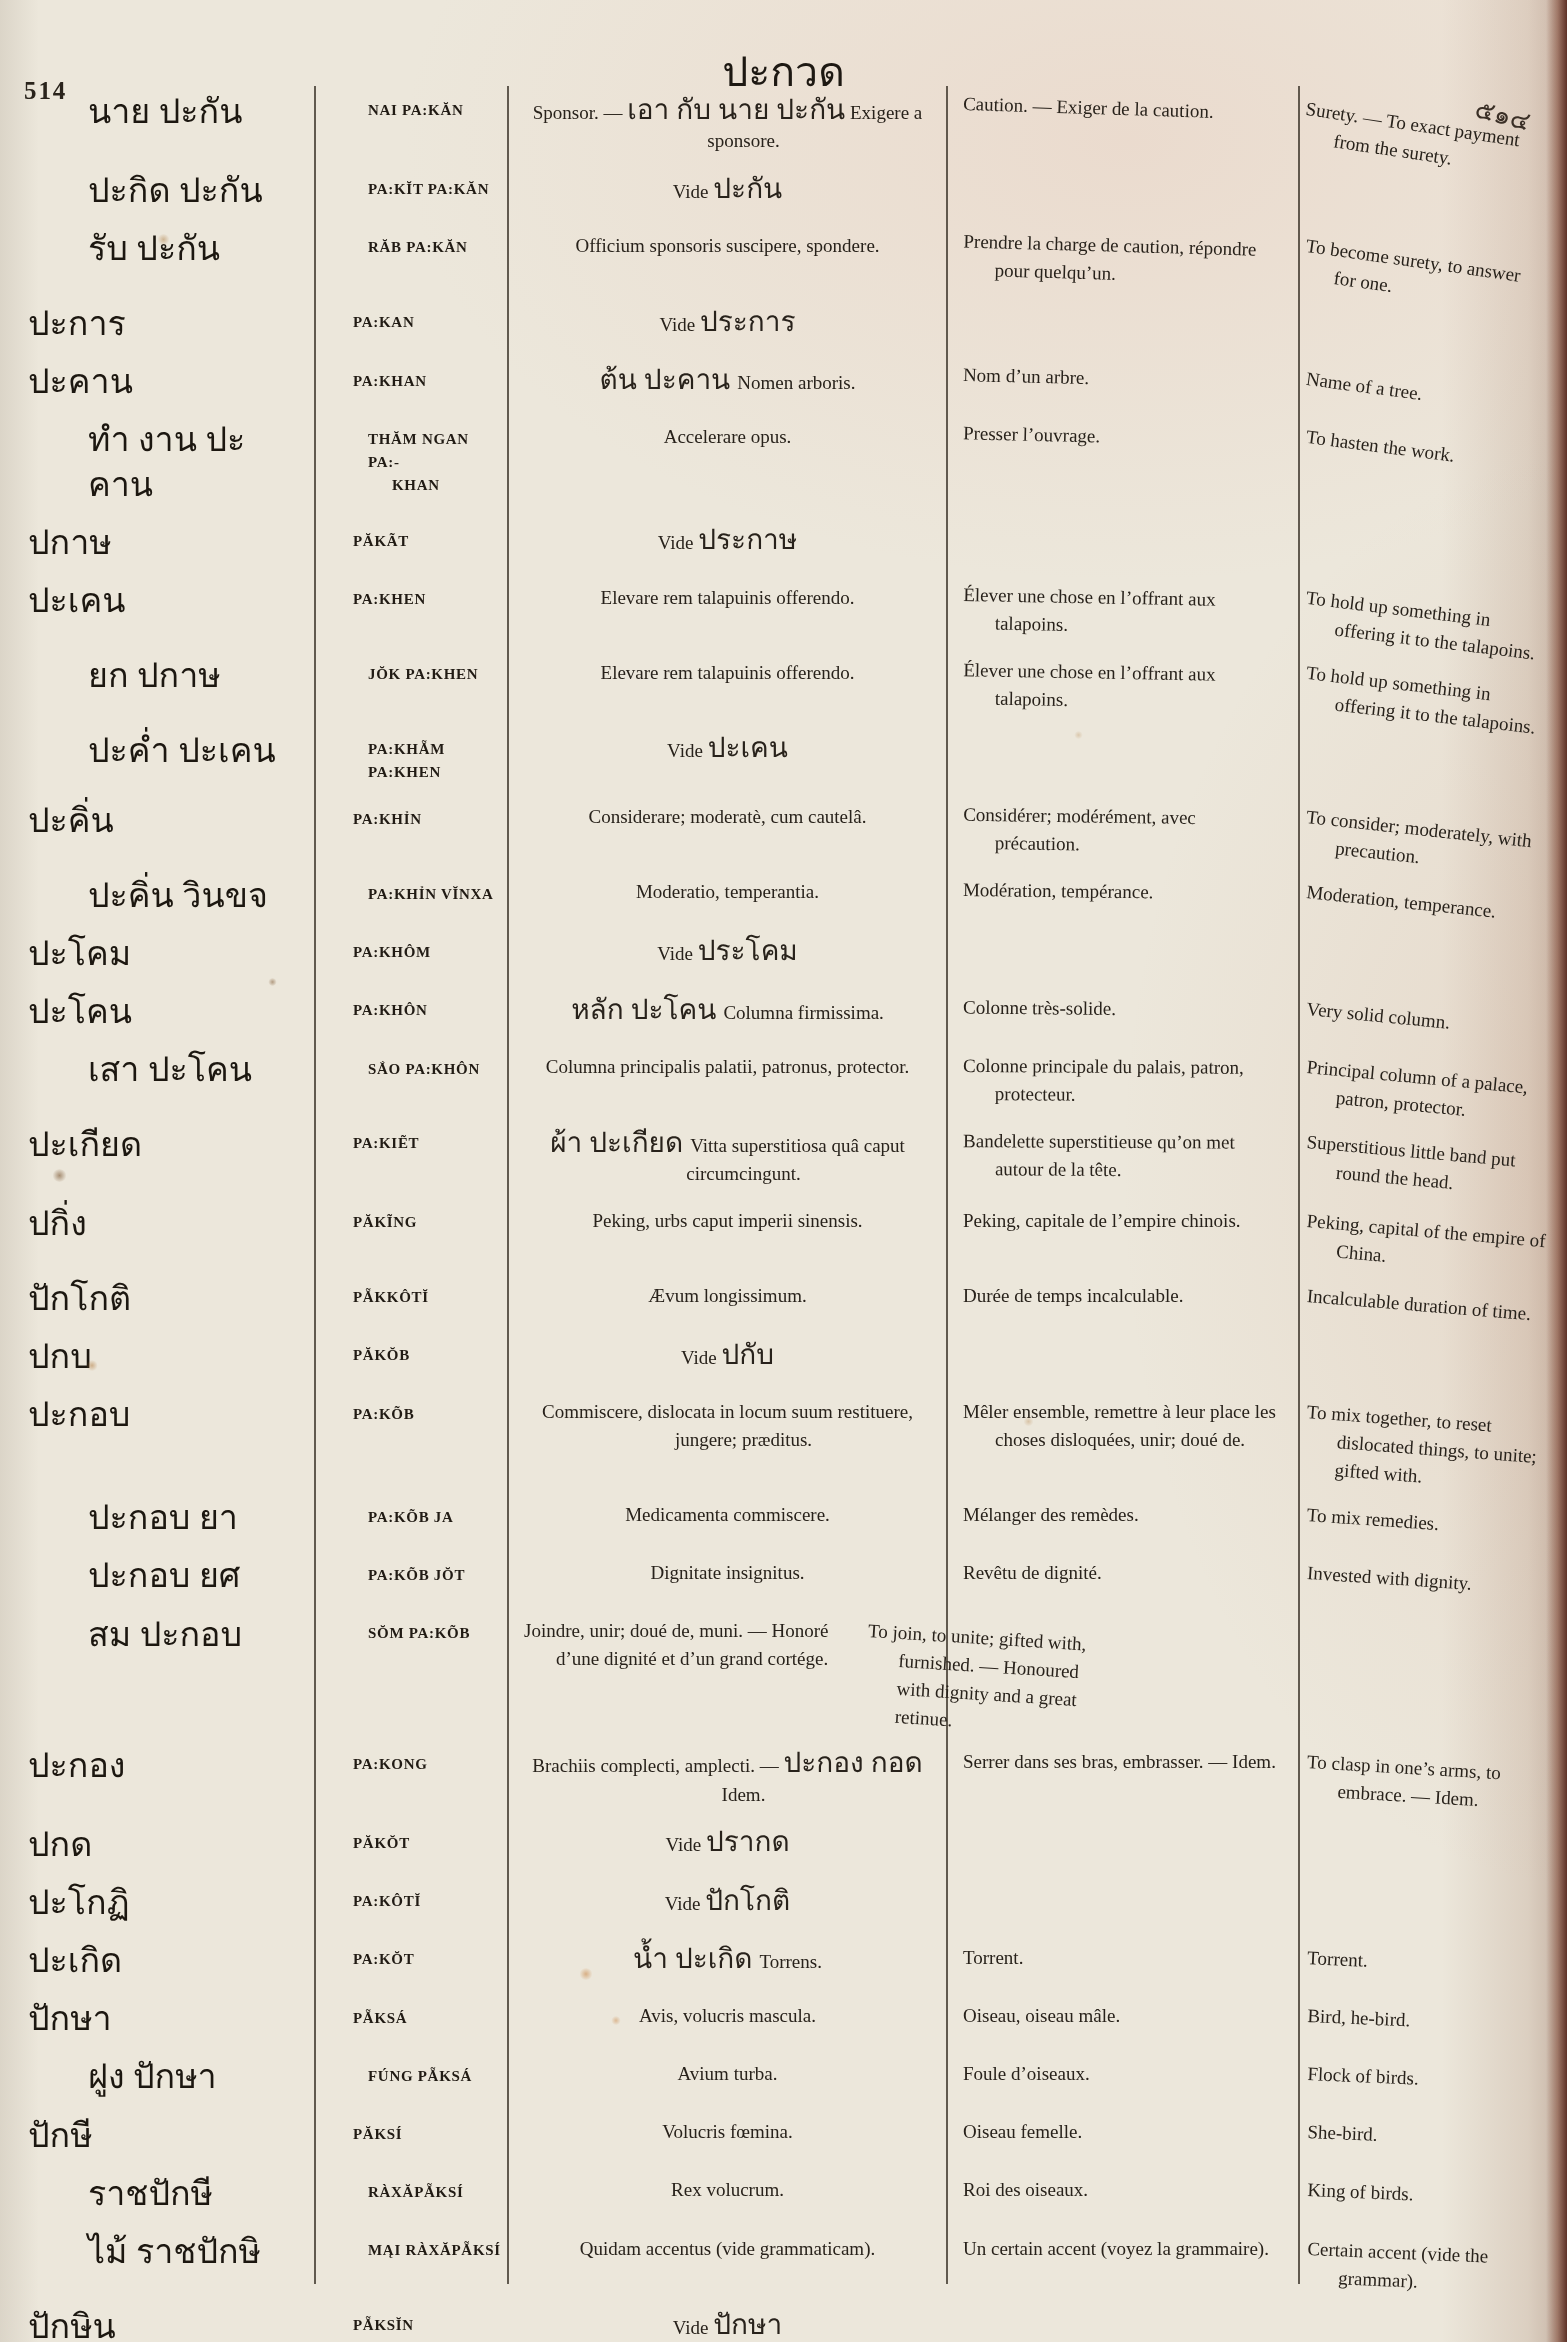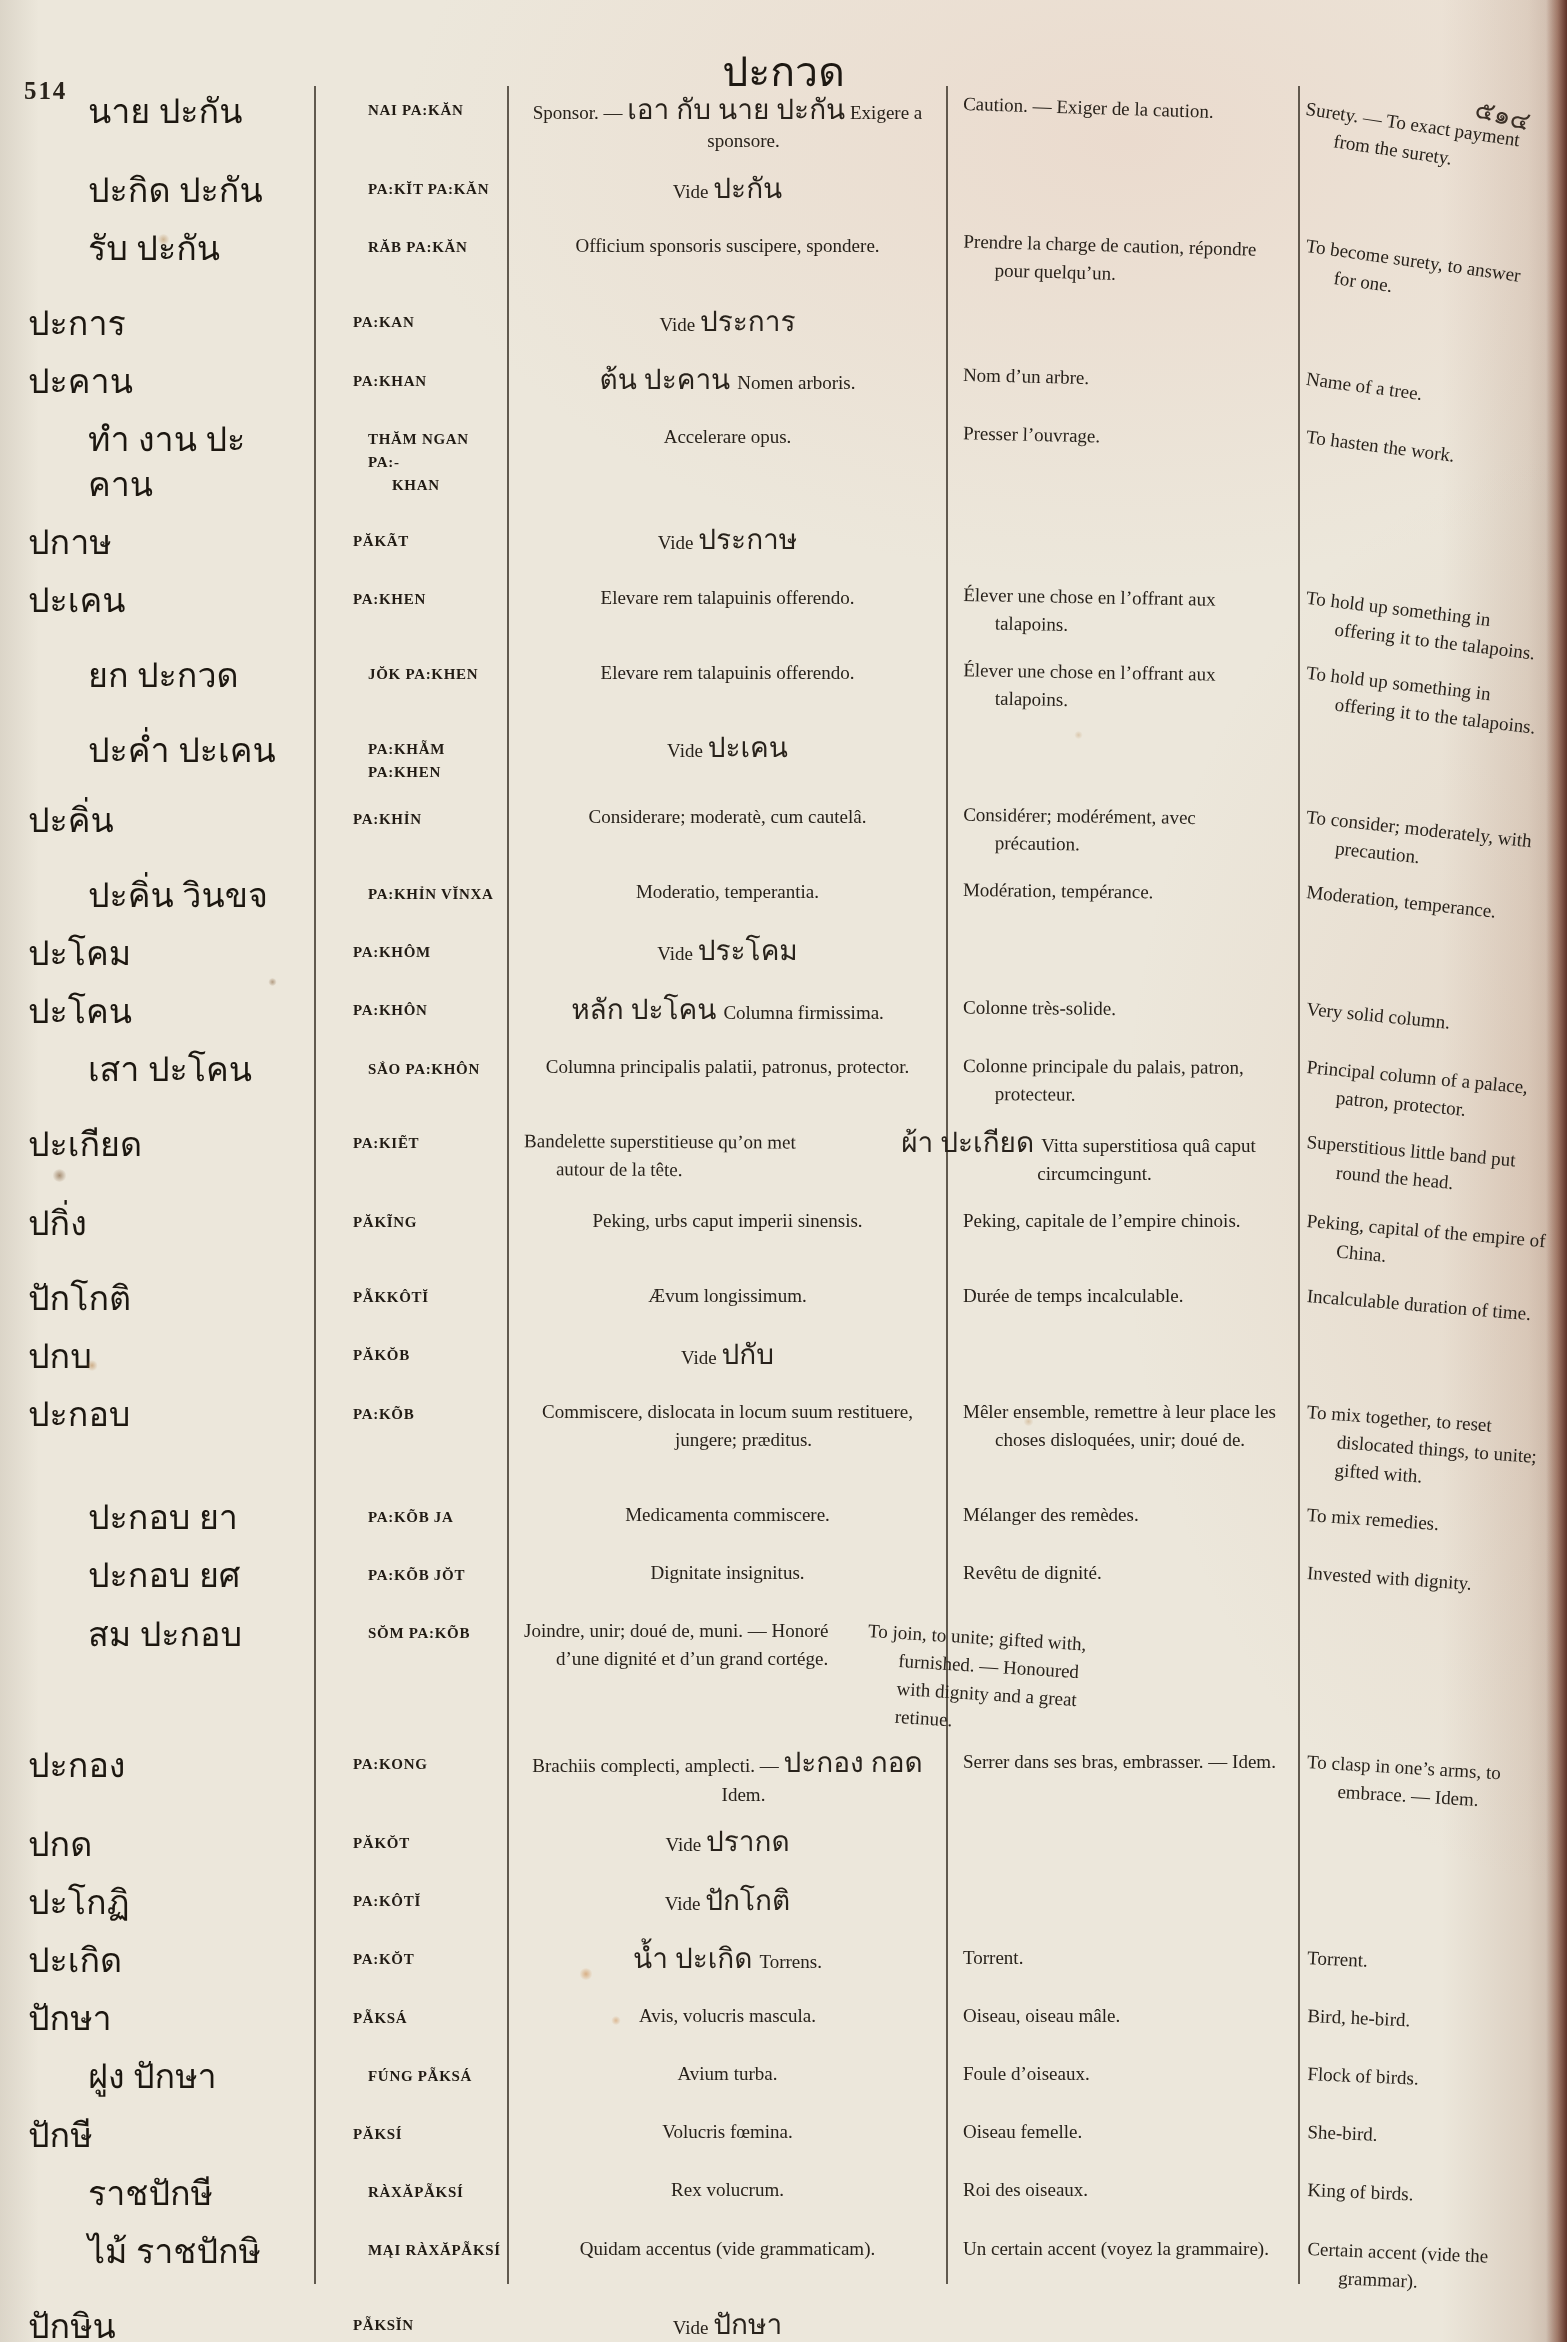--- a/index.html
+++ b/index.html
@@ -177,21 +177,21 @@
           <p class="def"><span class="lat">Elevare rem talapuinis offerendo.</span></p>
         </div>
         <div class="c c-fr">
           <p class="def" style="transform: rotate(1.1deg);">Élever une chose en l’offrant aux talapoins.</p>
         </div>
         <div class="c c-en">
           <p class="def" style="transform: rotate(6.86deg);">To hold up something in offering it to the talapoins.</p>
         </div>
       </div>
       <div class="row">
-        <div class="c c-thai ind">ยก ปะกวด</div>
+        <div class="c c-thai ind">ยก ปกาษ</div>
         <div class="c c-rom ind">
           <div>JŎK PA:KHEN</div>
         </div>
         <div class="c c-lat">
           <p class="def"><span class="lat">Elevare rem talapuinis offerendo.</span></p>
         </div>
         <div class="c c-fr">
           <p class="def" style="transform: rotate(1deg);">Élever une chose en l’offrant aux talapoins.</p>
         </div>
         <div class="c c-en">
@@ -278,25 +278,25 @@
         </div>
         <div class="c c-en">
           <p class="def" style="transform: rotate(5.32deg);">Principal column of a palace, patron, protector.</p>
         </div>
       </div>
       <div class="row">
         <div class="c c-thai">ปะเกียด</div>
         <div class="c c-rom">
           <div>PA:KIẼT</div>
         </div>
+        <div class="c c-lat">
+          <p class="def"><span class="th-inline">ผ้า ปะเกียด </span><span class="lat">Vitta superstitiosa quâ caput circumcingunt.</span></p>
+        </div>
         <div class="c c-fr">
           <p class="def" style="transform: rotate(0.3deg);">Bandelette superstitieuse qu’on met autour de la tête.</p>
-        </div>
-        <div class="c c-lat">
-          <p class="def"><span class="th-inline">ผ้า ปะเกียด </span><span class="lat">Vitta superstitiosa quâ caput circumcingunt.</span></p>
         </div>
         <div class="c c-en">
           <p class="def" style="transform: rotate(5.1deg);">Superstitious little band put round the head.</p>
         </div>
       </div>
       <div class="row">
         <div class="c c-thai">ปกิ่ง</div>
         <div class="c c-rom">
           <div>PĂKĨNG</div>
         </div>

